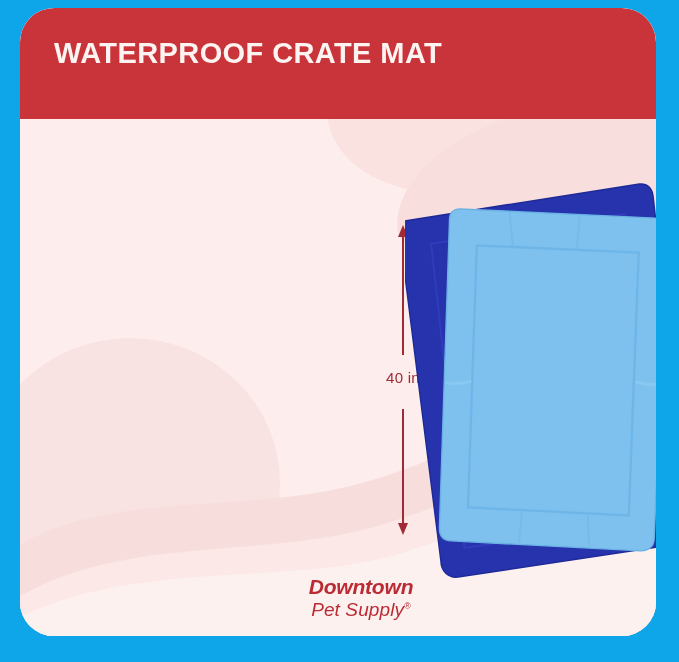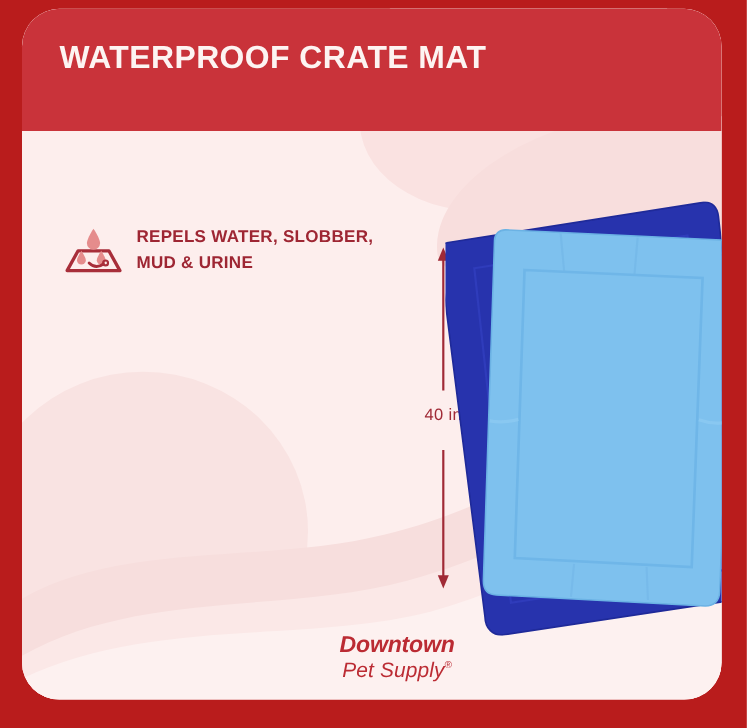--- a/index.html
+++ b/index.html
@@ -4,21 +4,21 @@
 <style>
   html, body {
     margin: 0;
     padding: 0;
     background: #ffffff;
   }
   #page {
     position: relative;
     width: 679px;
     height: 662px;
-    background: #b91c1c;
+    background: #0ea5e9;
     overflow: hidden;
     font-family: "Liberation Sans", sans-serif;
   }
 
   
   .card {
     position: absolute;
     left: 20px;
     top: 8px;
     width: 636px;
@@ -232,33 +232,20 @@
     </svg>
 
     <div class="header">
       <div class="header-title">WATERPROOF CRATE MAT</div>
     </div>
 
     <div class="features">
 
 
 
-      <div class="feature f3">
-        <div class="feature-icon">
-          <svg width="52" height="48" viewBox="0 0 52 48">
-            <path d="M12 24 L40 24 L50 42 L2 42 Z" fill="none" stroke="#a82e3a" stroke-width="3" stroke-linejoin="round"></path>
-            <path d="M26 4 C26 4, 32 13, 32 17 a6 6 0 0 1 -12 0 C20 13, 26 4, 26 4 Z" fill="#e58c8c"></path>
-            <path d="M15 24 C15 24, 19 30, 19 32.5 a4 4 0 0 1 -8 0 C11 30, 15 24, 15 24 Z" fill="#e58c8c"></path>
-            <path d="M33 24 C33 24, 37 30, 37 32.5 a4 4 0 0 1 -8 0 C29 30, 33 24, 33 24 Z" fill="#e58c8c"></path>
-            <path d="M22 35 q6 6 13 1" fill="none" stroke="#a82e3a" stroke-width="2.6" stroke-linecap="round"></path>
-            <circle cx="37" cy="35" r="2.2" fill="none" stroke="#a82e3a" stroke-width="2"></circle>
-          </svg>
-        </div>
-        <div class="feature-label">REPELS WATER, SLOBBER, MUD &amp; URINE</div>
-      </div>
 
 
     </div>
 
 
     <div class="dim-v">
       <svg width="56" height="314" viewBox="0 0 56 314" style="position:absolute;left:0;top:0;">
         <line x1="28" y1="10" x2="28" y2="132" stroke="#a02a36" stroke-width="2"></line>
         <line x1="28" y1="186" x2="28" y2="304" stroke="#a02a36" stroke-width="2"></line>
         <polygon points="28,2 23,14 33,14" fill="#a02a36"></polygon>

